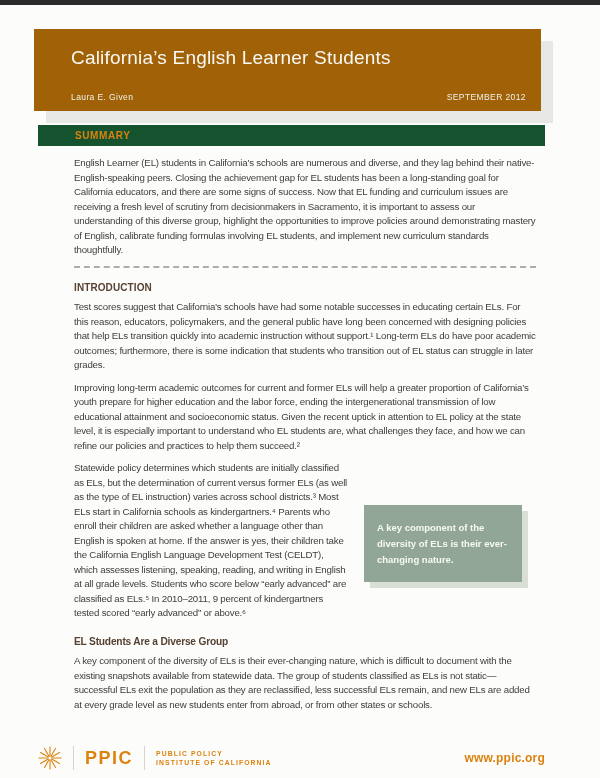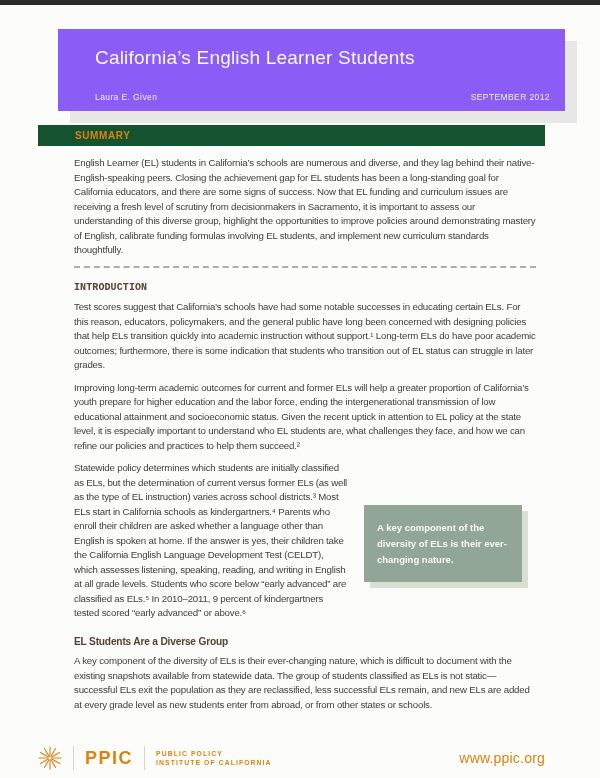--- a/index.html
+++ b/index.html
@@ -9,23 +9,23 @@
     font-family: "Liberation Sans", sans-serif;
     position: relative;
     overflow: hidden;
     color: #3e3e3e;
   }
   .top-strip {
     width: 100%; height: 5px; background: #2b2b2b;
   }
   
   .band {
-    margin: 24px 55px 0 58px;
+    margin: 24px 55px 0 34px;
     width: 507px; height: 82px;
-    background: #8b5cf6;
+    background: #a16207;
     box-shadow: 12px 12px 0 #e7e7e6;
     position: relative;
   }
   .band-title {
     color: #f8f9f6;
     font-size: 19px;
     font-weight: normal;
     letter-spacing: 0.2px;
     padding: 18px 0 0 37px;
   }
@@ -64,21 +64,20 @@
     border: none;
     border-top: 2px dashed #adadad;
     margin: 8px 0 9px 0;
   }
   .sec-heading {
     color: #564232;
     font-size: 10px;
     font-weight: bold;
     letter-spacing: 0.1px;
     margin: 13px 0 5px 0;
-    font-family: Liberation Mono, monospace;
   }
   .sub-heading {
     color: #564232;
     font-size: 10.2px;
     font-weight: bold;
     margin: 14px 0 5px 0;
     clear: both;
   }
   
   .who-body { overflow: visible; }
@@ -114,22 +113,22 @@
   }
   .org-name {
     color: #dc820f;
     font-size: 6.8px;
     font-weight: bold;
     letter-spacing: 1.1px;
     line-height: 9px;
   }
   .site-url {
     color: #dc820f;
-    font-size: 14px;
-    font-weight: normal;
+    font-size: 12px;
+    font-weight: bold;
     letter-spacing: 0.2px;
     text-decoration: none;
   }
 </style>
 </head>
 <body>
 
 <div class="top-strip"></div>
 
 <div class="band">

